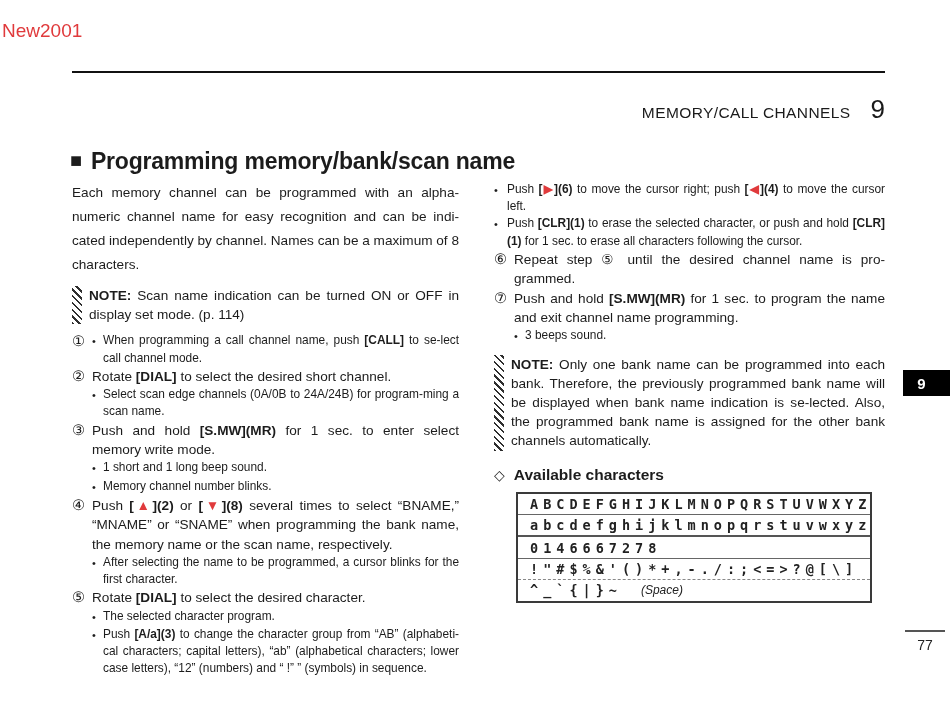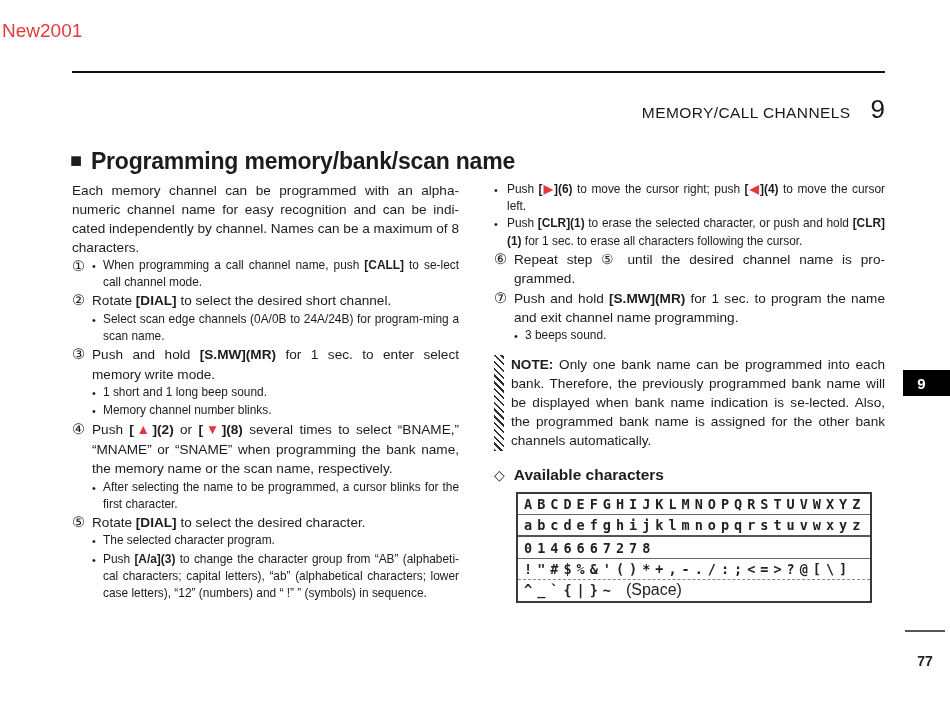--- a/index.html
+++ b/index.html
@@ -15,21 +15,21 @@
   .chapter-number{font-size:26px;color:#1a1a1a;}
 
   .section-title{position:absolute;left:70px;top:148px;font-size:23px;font-weight:bold;
                  letter-spacing:-.2px;display:flex;align-items:center;gap:9px;}
   .square-mark{font-size:20px;position:relative;top:-1px;}
 
   .col{position:absolute;top:181px;}
   .col-left{left:72px;width:387px;}
   .col-right{left:494px;width:391px;}
 
-  .intro{font-size:13.6px;line-height:19px;text-align:justify;margin:0;}
+  .intro{font-size:13.6px;line-height:24px;text-align:justify;margin:0;}
 
   .note{display:flex;margin:9px 0 8px;}
   .hatch{flex:0 0 10px;margin-right:7px;
          background:repeating-linear-gradient(45deg,#2e2e2e 0 1.7px,rgba(0,0,0,0) 1.7px 4.8px);}
   .note-text{flex:1;font-size:13.6px;line-height:19.2px;text-align:justify;}
 
   .step{display:grid;grid-template-columns:20px 1fr;font-size:13.6px;line-height:19.4px;}
   .step-num{font-size:14.5px;}
   .step-text{text-align:justify;}
   .bullet{grid-column:2;display:grid;grid-template-columns:11px 1fr;
@@ -39,36 +39,36 @@
   .cont-bullet{display:grid;grid-template-columns:13px 1fr;font-size:11.9px;line-height:17.2px;}
 
   .seg-b{font-weight:bold;}
   .seg-r{font-weight:bold;color:#e03a3c;}
 
   .avail-head{display:flex;align-items:center;gap:9px;margin:15px 0 8px;
               font-size:15.5px;font-weight:bold;}
   .diamond-mark{font-size:14px;font-weight:normal;}
 
   .char-table{margin-left:22px;width:352px;border:2px solid #3a3a3a;}
-  .char-row{height:20.4px;display:flex;align-items:center;padding-left:6px;
+  .char-row{height:20.4px;display:flex;align-items:center;padding-left:12px;
             font-family:"DejaVu Sans Mono",monospace;font-weight:bold;font-size:13.5px;
             letter-spacing:5px;color:#222;white-space:nowrap;}
   .char-row:nth-child(2){border-top:1px solid #666;}
   .char-row:nth-child(3){border-top:2px solid #555;}
   .char-row:nth-child(4){border-top:1px solid #666;}
   .char-row:nth-child(5){border-top:1px dashed #888;}
   .space-label{font-family:"Liberation Sans",sans-serif;font-weight:normal;
-               font-size:16px;letter-spacing:0;margin-left:10px;}
+               font-size:12px;letter-spacing:0;margin-left:19px;font-style:italic;}
 
   .side-tab{position:absolute;left:903px;top:370px;width:47px;height:26px;background:#000;
             color:#fff;font-weight:bold;font-size:15px;display:flex;align-items:center;
             justify-content:center;padding-right:10px;box-sizing:border-box;}
 
   .page-footer{position:absolute;left:905px;top:630px;width:40px;text-align:center;
-               border-top:2px solid #555;padding-top:21px;font-size:14px;color:#222;font-weight:bold;}
+               border-top:2px solid #555;padding-top:5px;font-size:14px;color:#222;}
 </style>
 </head>
 <body>
 
 <div class="page">
 
   <div class="corner-mark">New2001</div>
 
   <div class="top-rule"></div>
 
@@ -78,20 +78,24 @@
   </div>
 
   <div class="section-title">
     <span class="square-mark">■</span>
     <span>Programming memory/bank/scan name</span>
   </div>
 
   <div class="col col-left">
     <p class="intro">Each memory channel can be programmed with an alpha-numeric channel name for easy recognition and can be indi-cated independently by channel. Names can be a maximum of 8 characters.</p>
 
+    <div class="note">
+      <div class="hatch"></div>
+      <div class="note-text"><span class="seg-b">NOTE:</span><span> Scan name indication can be turned ON or OFF in display set mode. (p. 114)</span></div>
+    </div>
 
     <div class="step">
       <span class="step-num">①</span>
       <div class="bullet">
         <span class="bullet-dot">•</span>
         <div class="bullet-text"><span>When programming a call channel name, push </span><span class="seg-b">[CALL]</span><span> to se-lect call channel mode.</span></div>
       </div>
     </div>
 
     <div class="step">

